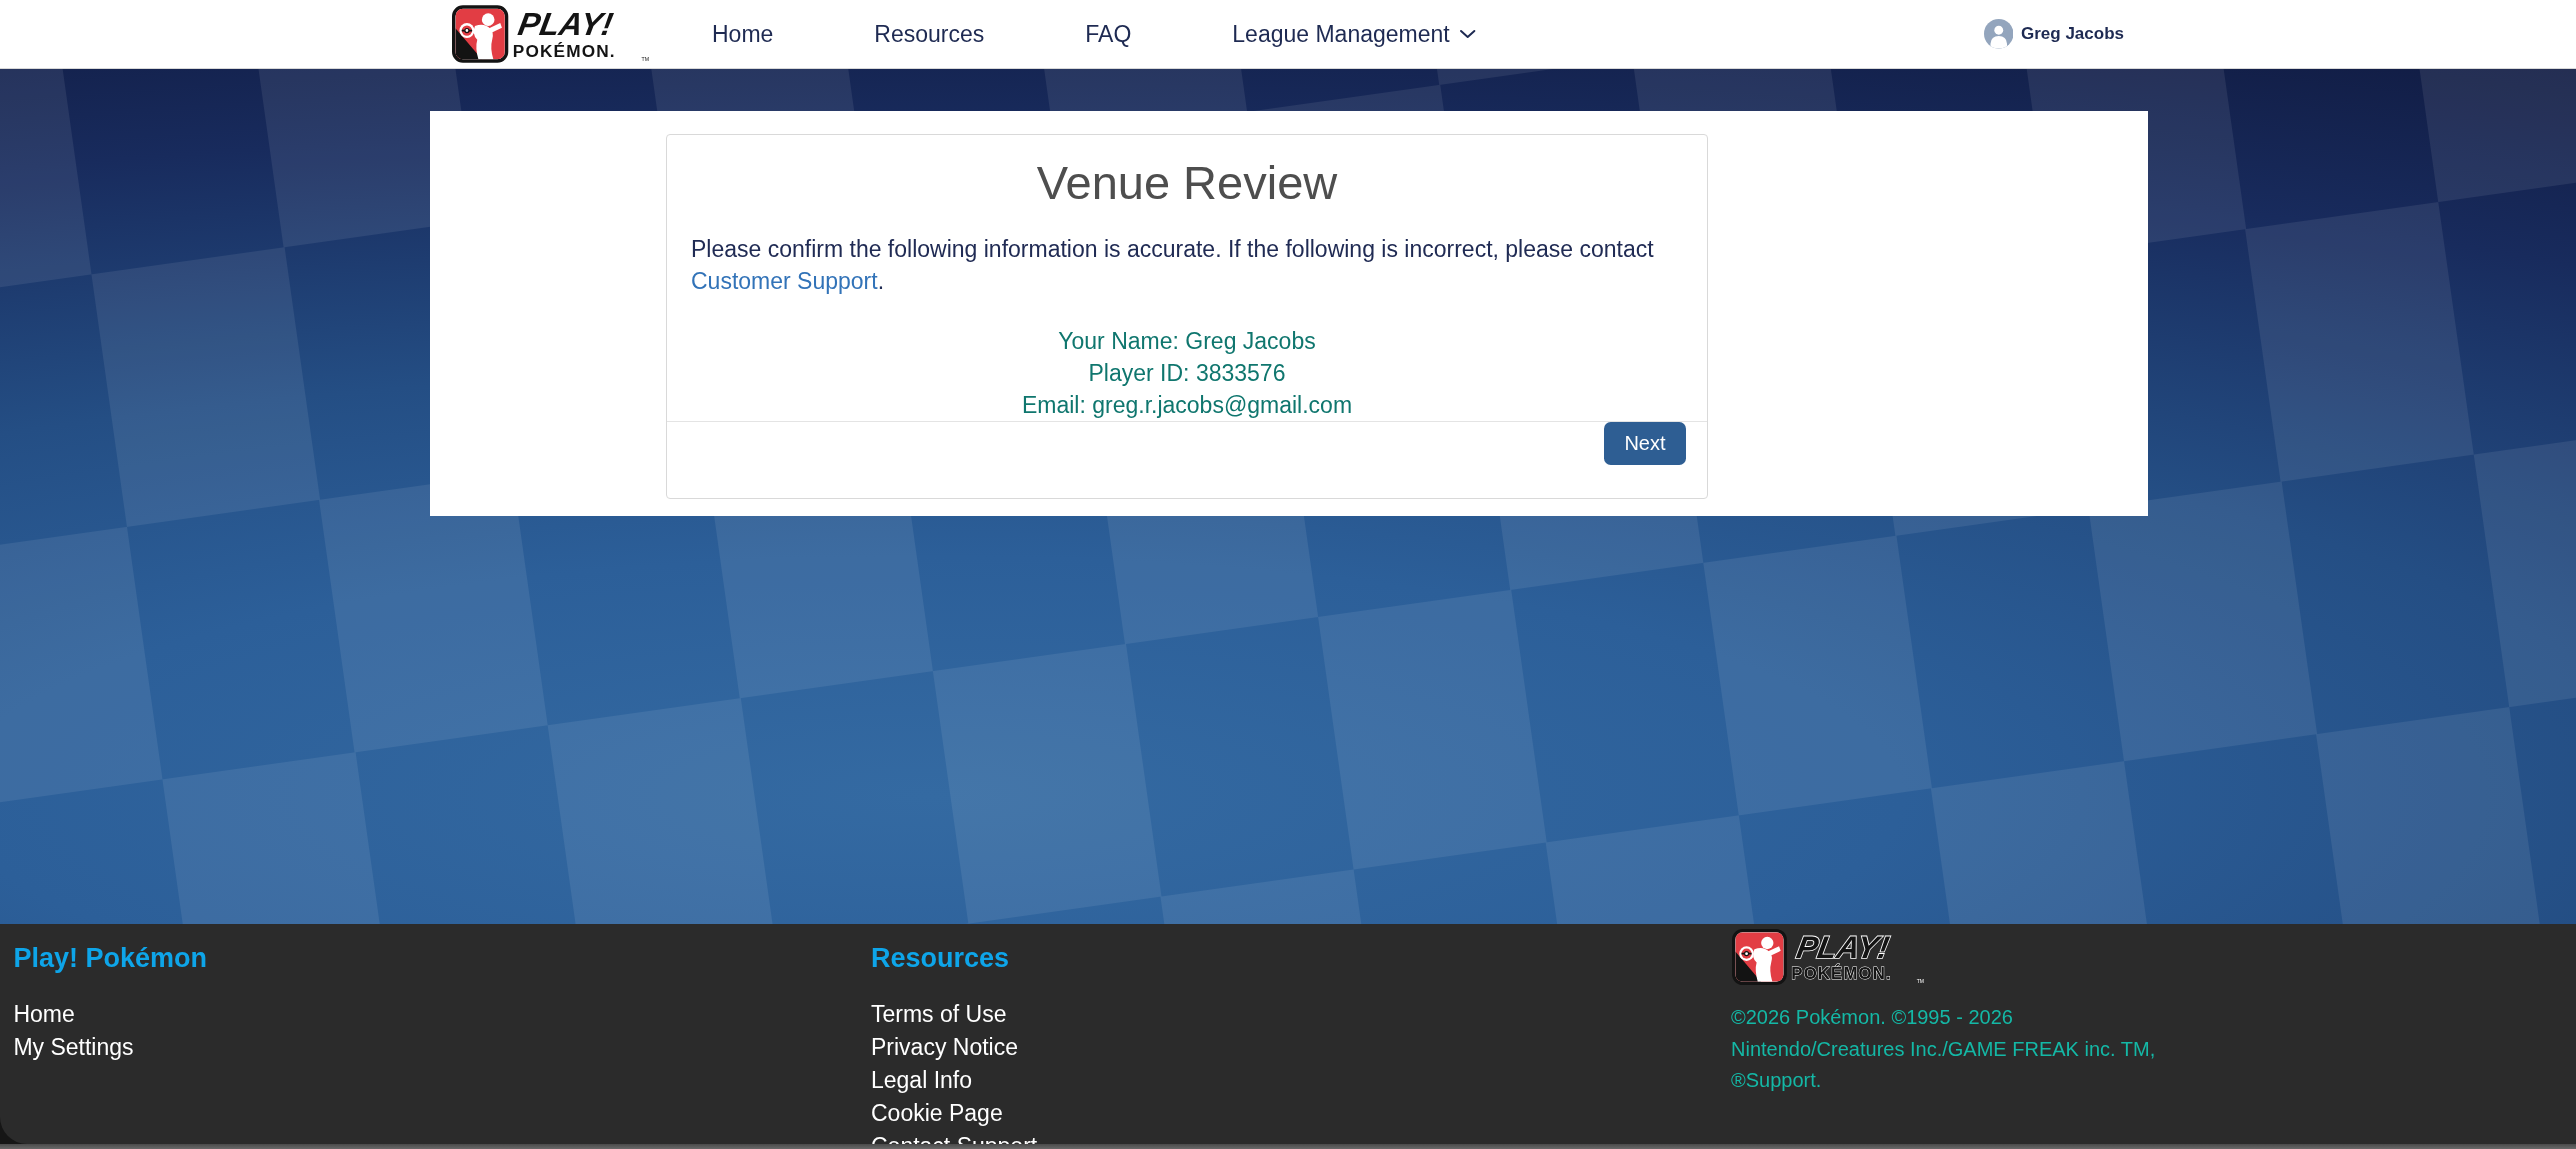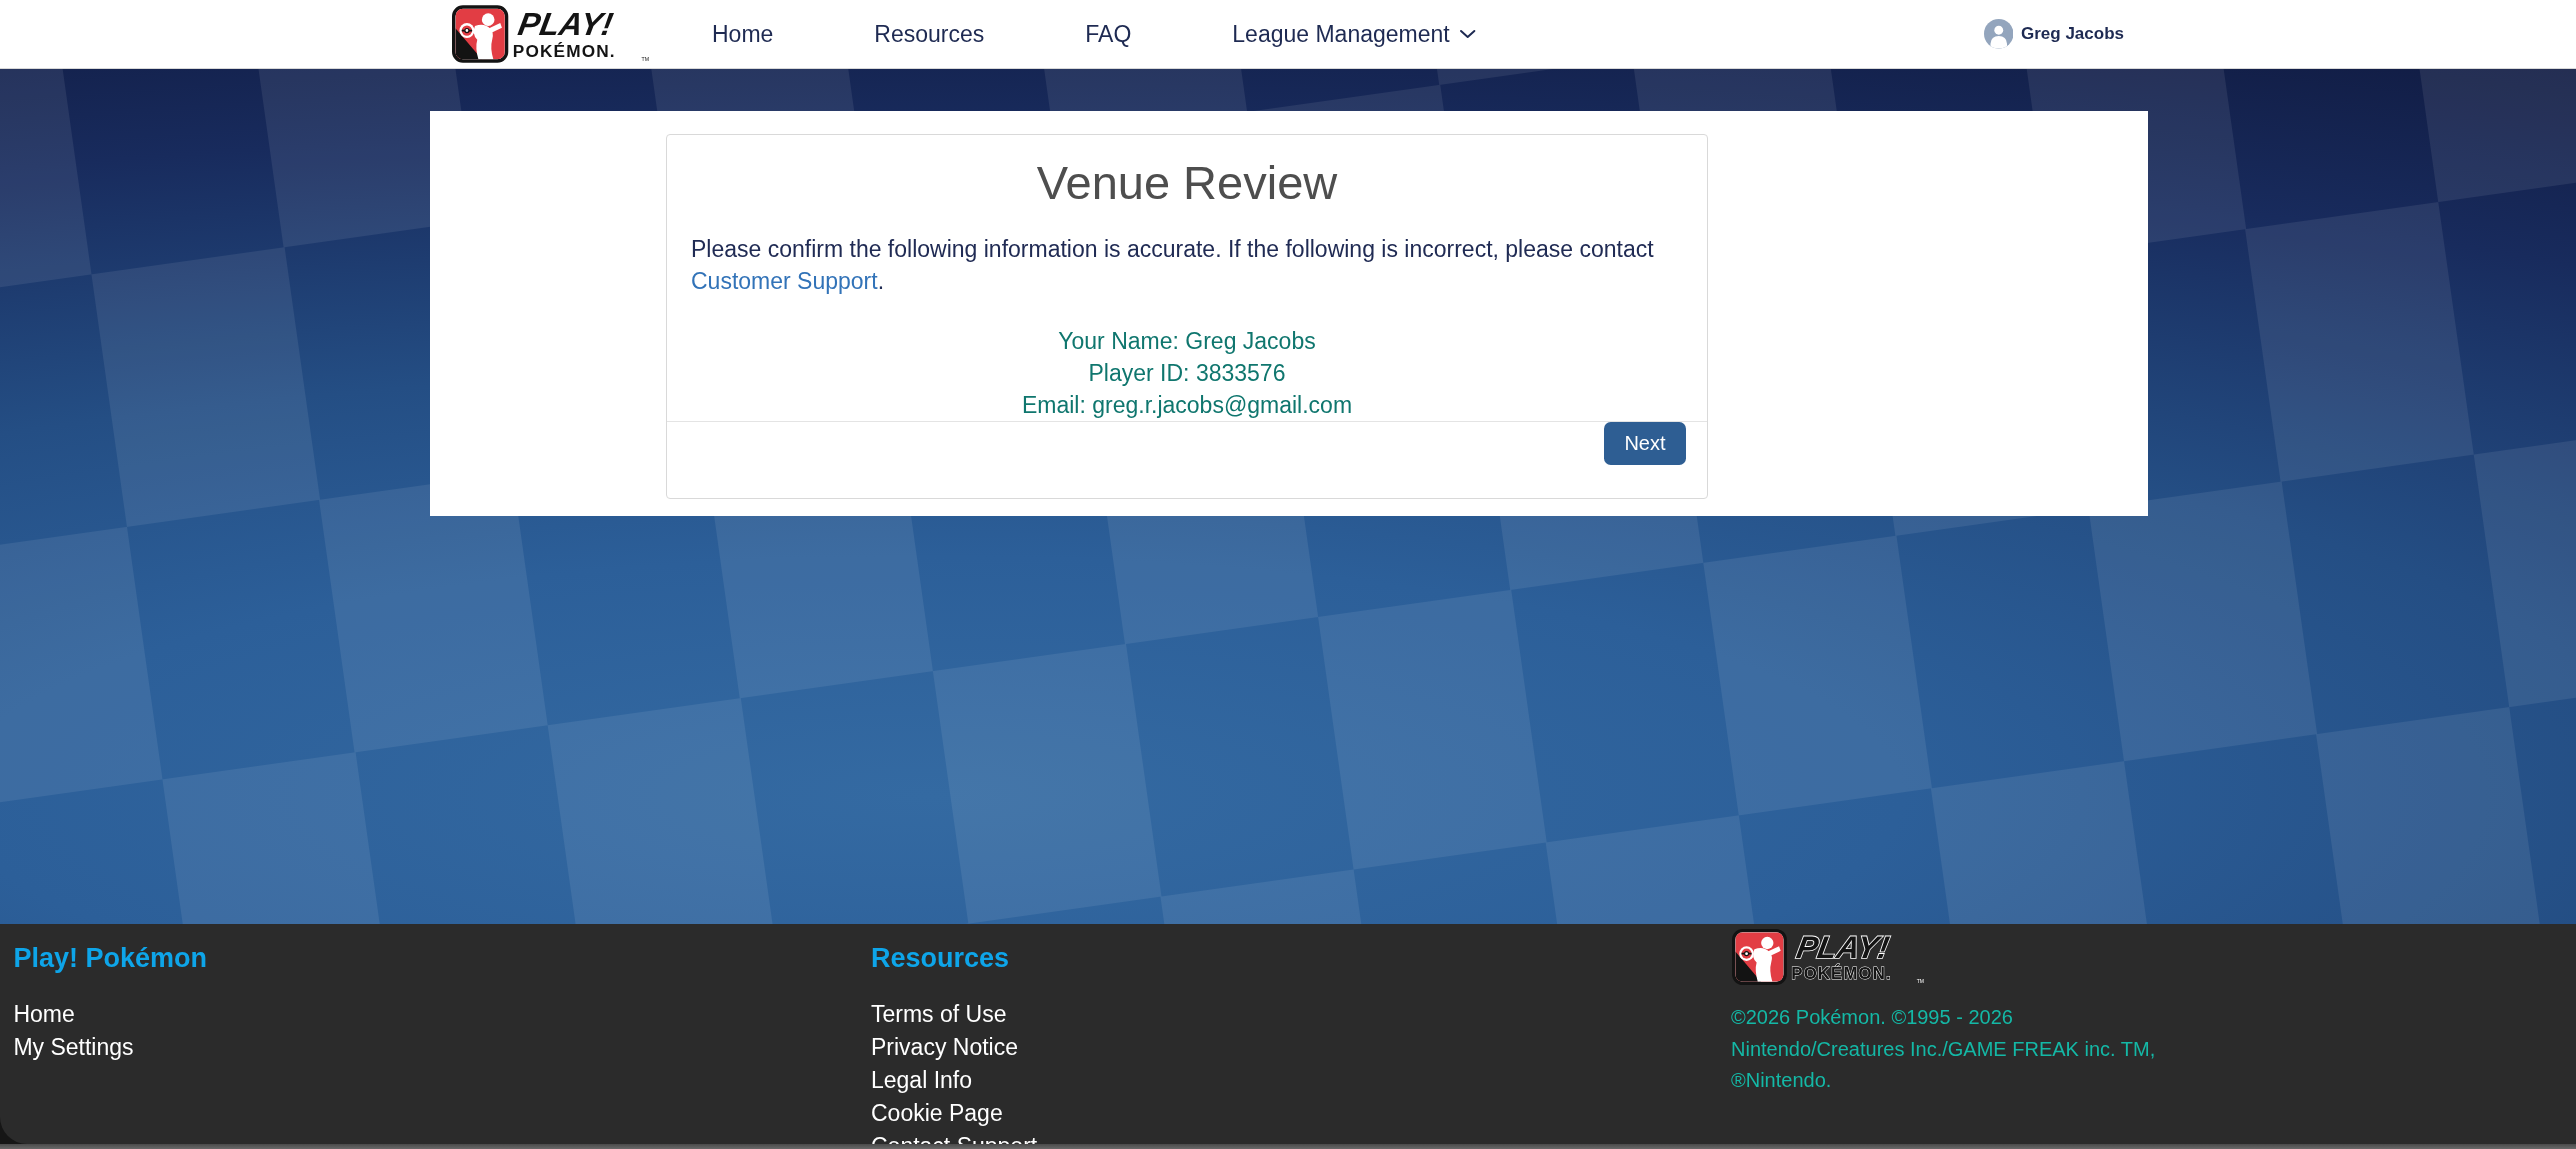--- a/index.html
+++ b/index.html
@@ -218,20 +218,20 @@
       </g>
       <g transform="skewX(-10)">
         <text x="122" y="52" font-size="56" font-style="italic" font-weight="700" fill="#141414" stroke="#ffffff" stroke-width="3" style="paint-order:stroke">PLAY!</text>
       </g>
       <text x="106" y="90" font-size="30" font-weight="700" letter-spacing="2" fill="#141414" stroke="#ffffff" stroke-width="1.5" style="paint-order:stroke">POKÉMON.</text>
       <text x="330" y="97" font-size="9" fill="#ffffff">TM</text>
     </svg>
     <div class="copyright">
       <div>©2026 Pokémon. ©1995 - 2026</div>
       <div>Nintendo/Creatures Inc./GAME FREAK inc. TM,</div>
-      <div>®Nintendo.</div>
+      <div>®Support.</div>
     </div>
   </div>
 
 </footer>
 
 <div class="bottom-strip"></div>
 
 
 </body></html>

